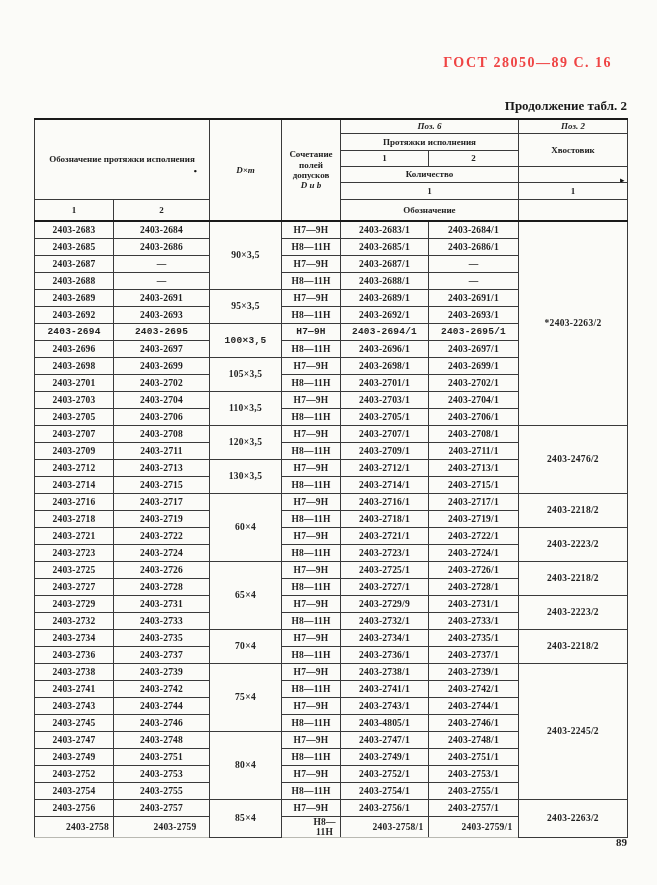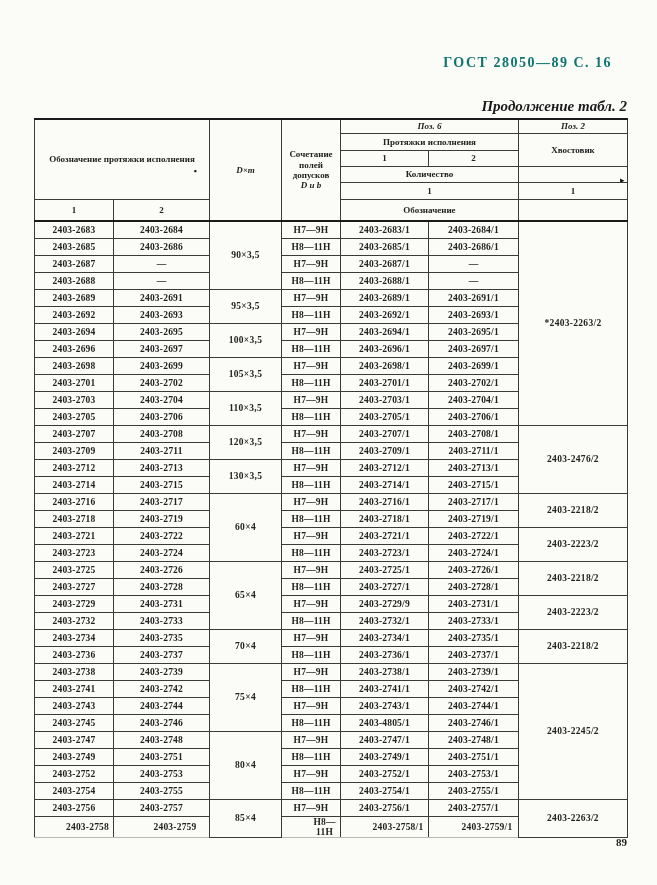--- a/index.html
+++ b/index.html
@@ -5,25 +5,25 @@
   html,body{margin:0;padding:0;}
   body{
     width:657px;height:885px;position:relative;
     background:#fbfbf8;
     font-family:"Liberation Serif","DejaVu Serif",serif;
     color:#1d1d1d;overflow:hidden;
   }
   .gost-header{
     position:absolute;top:55px;right:45px;
     font-size:14px;font-weight:bold;letter-spacing:1.5px;
-    color:#0f766e;white-space:nowrap;
+    color:#ef4444;white-space:nowrap;
   }
   .caption{
     position:absolute;top:98px;right:30px;
-    font-size:15px;font-weight:bold;font-style:italic;
+    font-size:13px;font-weight:bold;
     color:#1a1a1a;white-space:nowrap;
   }
   .pageno{
     position:absolute;top:836px;right:30px;
     font-size:11px;font-weight:bold;color:#222;
   }
   table.gt{
     position:absolute;left:34px;top:118px;width:593px;
     border-collapse:collapse;table-layout:fixed;
     font-size:9.5px;font-weight:bold;color:#222;
@@ -149,21 +149,21 @@
         <td>2403-2689/1</td>
         <td>2403-2691/1</td>
       </tr>
       <tr style="height: 17px;">
         <td>2403-2692</td>
         <td>2403-2693</td>
         <td>H8—11H</td>
         <td>2403-2692/1</td>
         <td>2403-2693/1</td>
       </tr>
-      <tr style="height: 17px;">
+      <tr style="height: 17px; font-family: Liberation Mono, monospace;">
         <td>2403-2694</td>
         <td>2403-2695</td>
         <td class="dxm" rowspan="2">100×3,5</td>
         <td>H7—9H</td>
         <td>2403-2694/1</td>
         <td>2403-2695/1</td>
       </tr>
       <tr style="height: 17px;">
         <td>2403-2696</td>
         <td>2403-2697</td>

